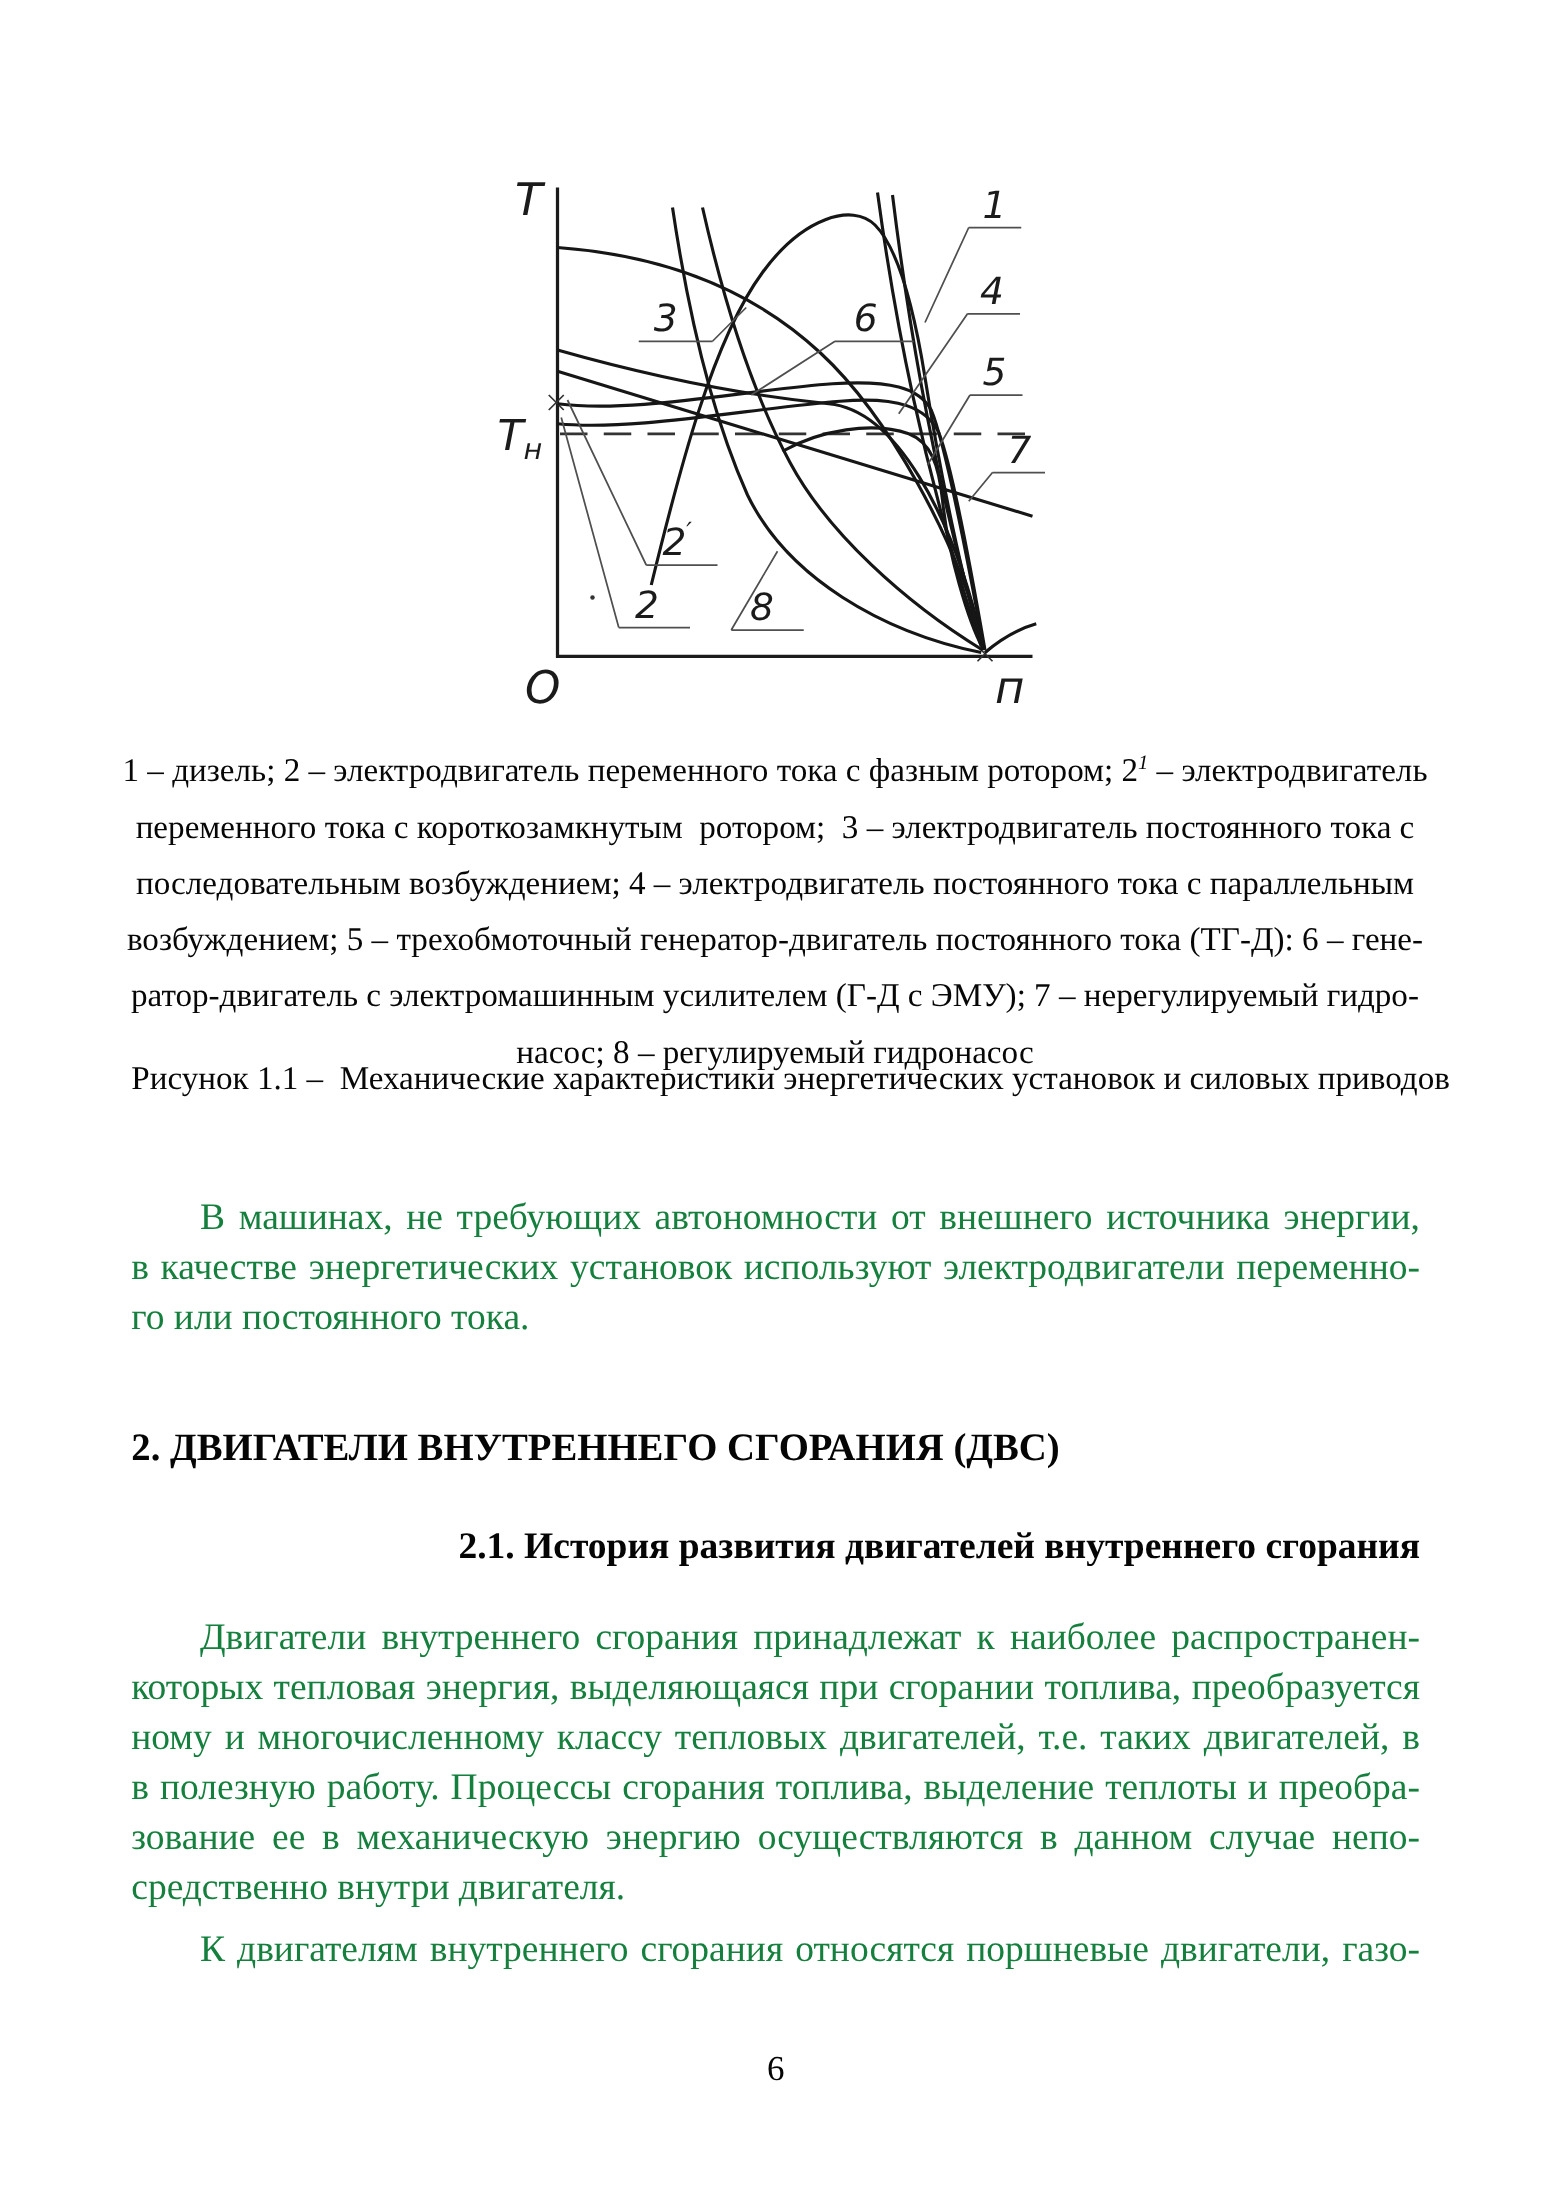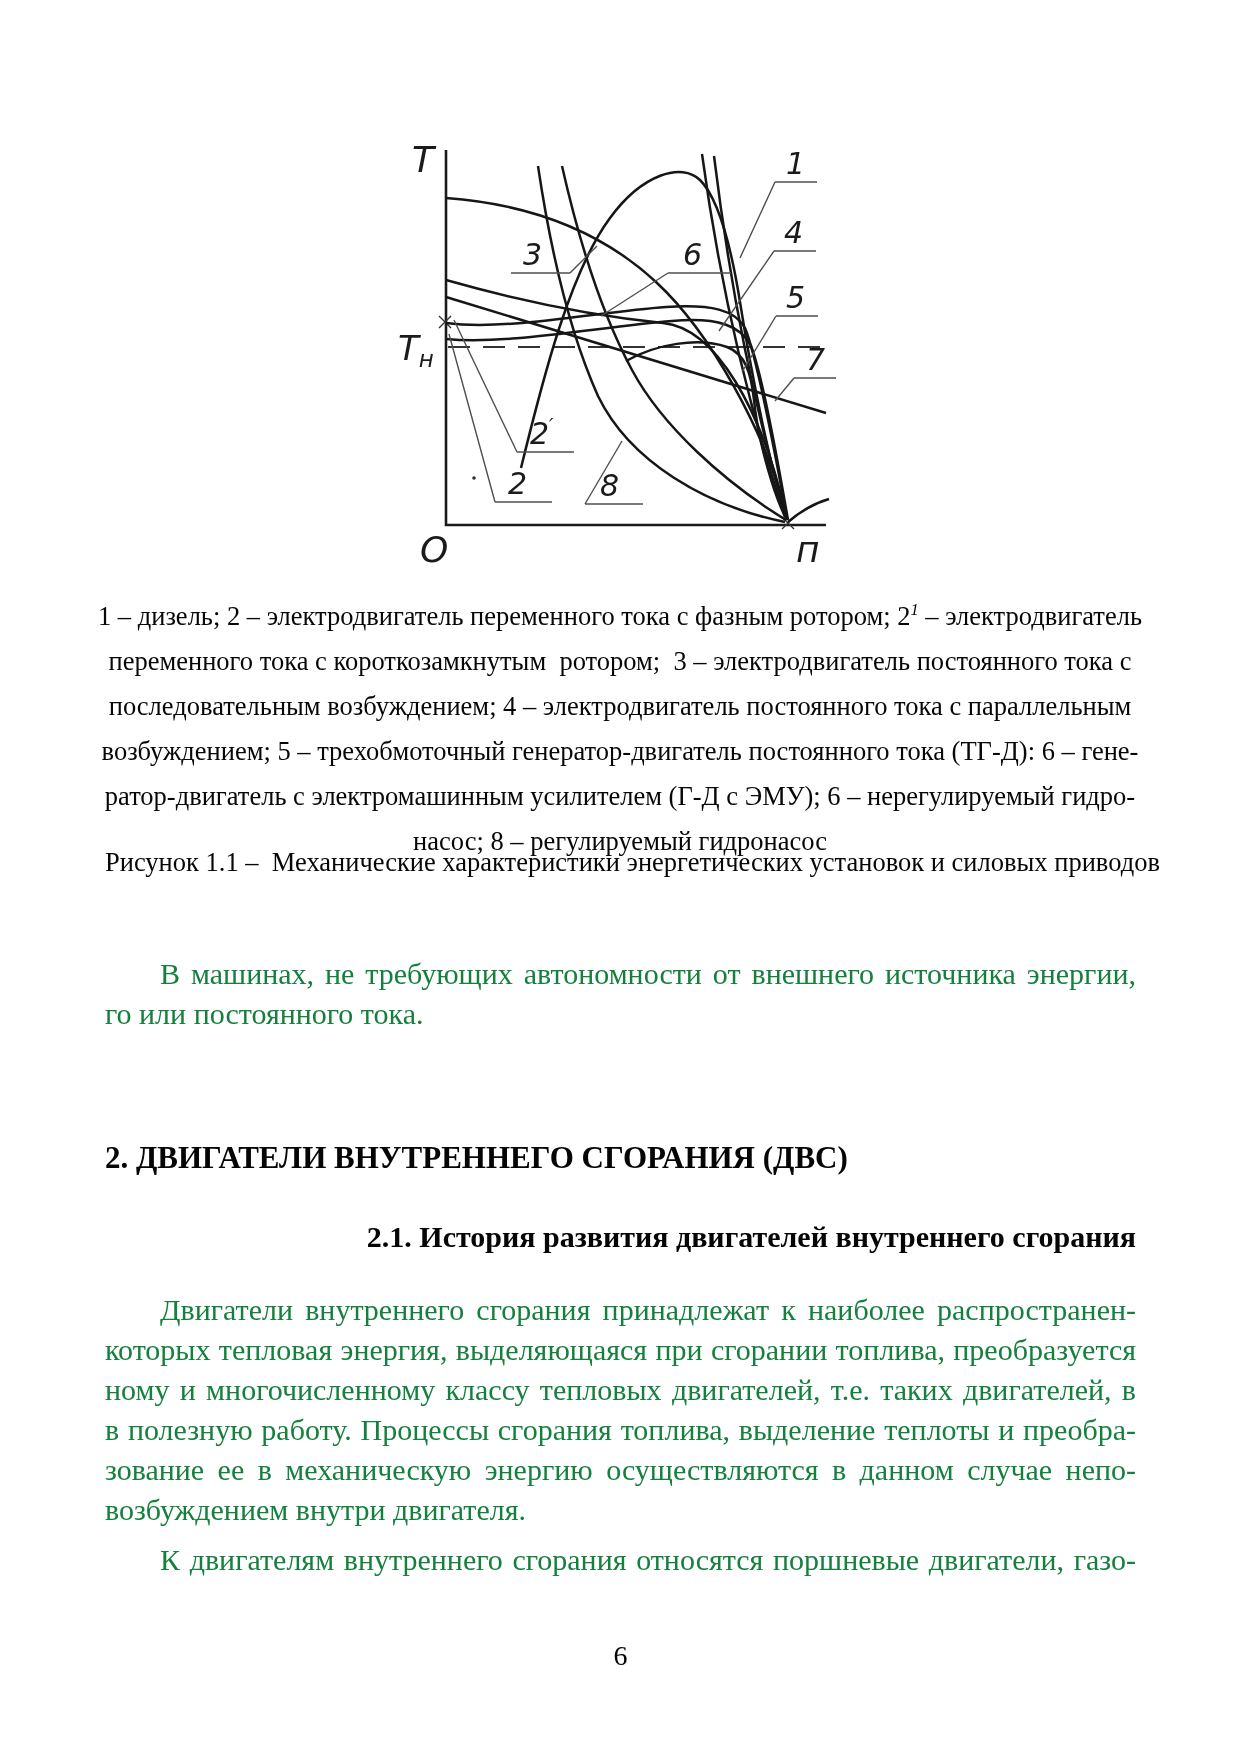--- a/index.html
+++ b/index.html
@@ -93,41 +93,42 @@
         <text x="262" y="386">8</text>
       </g>
     </svg>
   </div>
 
   <div class="legend">
     <div class="ln"><span>1 – дизель; 2 – электродвигатель переменного тока с фазным ротором; 2</span><sup>1</sup><span> – электродвигатель</span></div>
     <div class="ln">переменного тока с короткозамкнутым  ротором;  3 – электродвигатель постоянного тока с</div>
     <div class="ln">последовательным возбуждением; 4 – электродвигатель постоянного тока с параллельным</div>
     <div class="ln">возбуждением; 5 – трехобмоточный генератор-двигатель постоянного тока (ТГ-Д): 6 – гене-</div>
-    <div class="ln">ратор-двигатель с электромашинным усилителем (Г-Д с ЭМУ); 6 – нерегулируемый гидро-</div>
+    <div class="ln">ратор-двигатель с электромашинным усилителем (Г-Д с ЭМУ); 7 – нерегулируемый гидро-</div>
     <div class="ln">насос; 8 – регулируемый гидронасос</div>
   </div>
 
   <div class="fig-caption">Рисунок 1.1 –  Механические характеристики энергетических установок и силовых приводов</div>
 
   <div class="para p1">
     <span class="ln j ind">В машинах, не требующих автономности от внешнего источника энергии,</span>
+    <span class="ln j">в качестве энергетических установок используют электродвигатели переменно-</span>
     <span class="ln">го или постоянного тока.</span>
   </div>
 
   <div class="heading">2. ДВИГАТЕЛИ ВНУТРЕННЕГО СГОРАНИЯ (ДВС)</div>
   <div class="subheading">2.1. История развития двигателей внутреннего сгорания</div>
 
   <div class="para p2">
     <span class="ln j ind">Двигатели внутреннего сгорания принадлежат к наиболее распространен-</span>
     <span class="ln j">которых тепловая энергия, выделяющаяся при сгорании топлива, преобразуется</span>
     <span class="ln j">ному и многочисленному классу тепловых двигателей, т.е. таких двигателей, в</span>
     <span class="ln j">в полезную работу. Процессы сгорания топлива, выделение теплоты и преобра-</span>
     <span class="ln j">зование ее в механическую энергию осуществляются в данном случае непо-</span>
-    <span class="ln">возбуждением внутри двигателя.</span>
+    <span class="ln">средственно внутри двигателя.</span>
   </div>
 
   <div class="para p3">
     <span class="ln j ind">К двигателям внутреннего сгорания относятся поршневые двигатели, газо-</span>
   </div>
 
   <div class="pagenum">6</div>
 
 </div>
 

